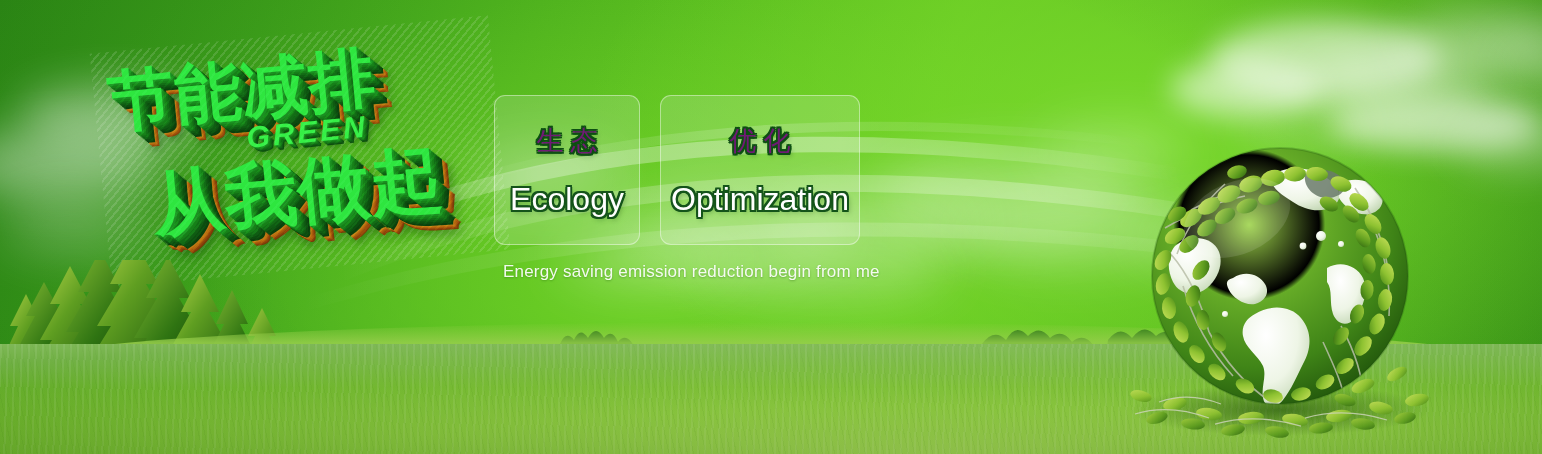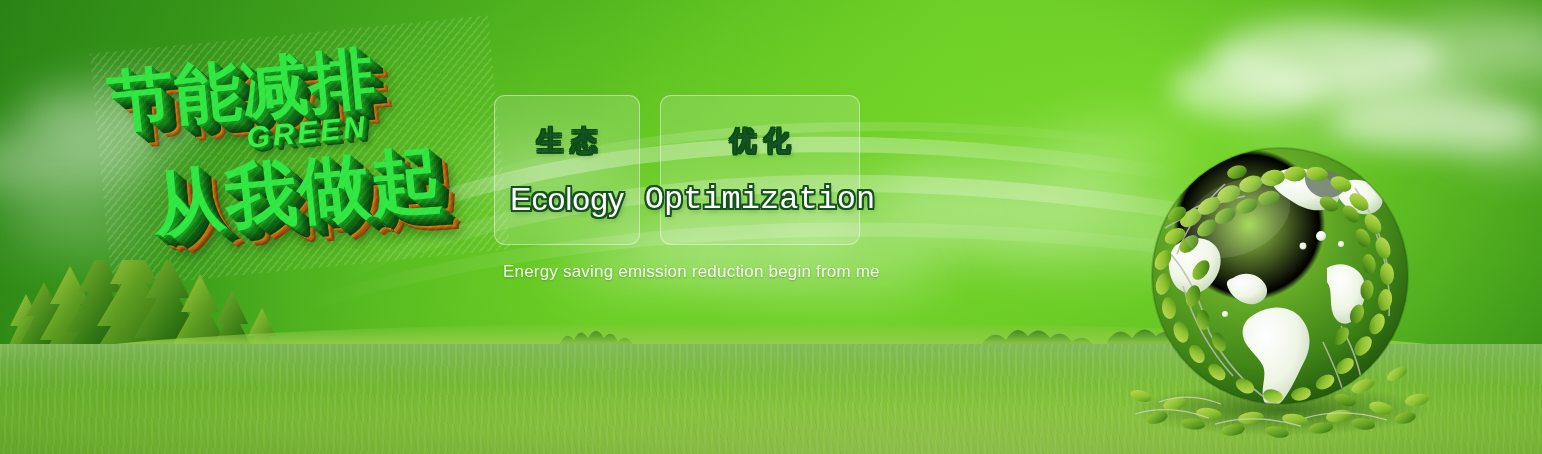--- a/index.html
+++ b/index.html
@@ -147,26 +147,26 @@
     border:1px solid rgba(255,255,255,0.42);
     border-radius:11px;
     background:rgba(255,255,255,0.16);
     display:flex;
     flex-direction:column;
     align-items:center;
     justify-content:center;
   }
   .card.c-a{width:146px;}
   .card.c-b{width:237px;}
-  .card.c-c{width:200px;font-family:Liberation Mono, monospace;}
+  .card.c-c{width:200px;}
   .card-cn{
     font-size:27px;
     letter-spacing:7px;
     text-indent:7px;
-    color:#14532d;
+    color:#701a75;
     margin-bottom:22px;
     text-shadow:
       -1.6px -1.6px 0 #0d4f12, 1.6px -1.6px 0 #0d4f12,
       -1.6px 1.6px 0 #0d4f12, 1.6px 1.6px 0 #0d4f12,
       0 -1.8px 0 #0d4f12, 0 1.8px 0 #0d4f12,
       -1.8px 0 0 #0d4f12, 1.8px 0 0 #0d4f12,
       2px 3px 4px rgba(10,50,5,.35);
   }
   .card-en{
     font-size:32px;

